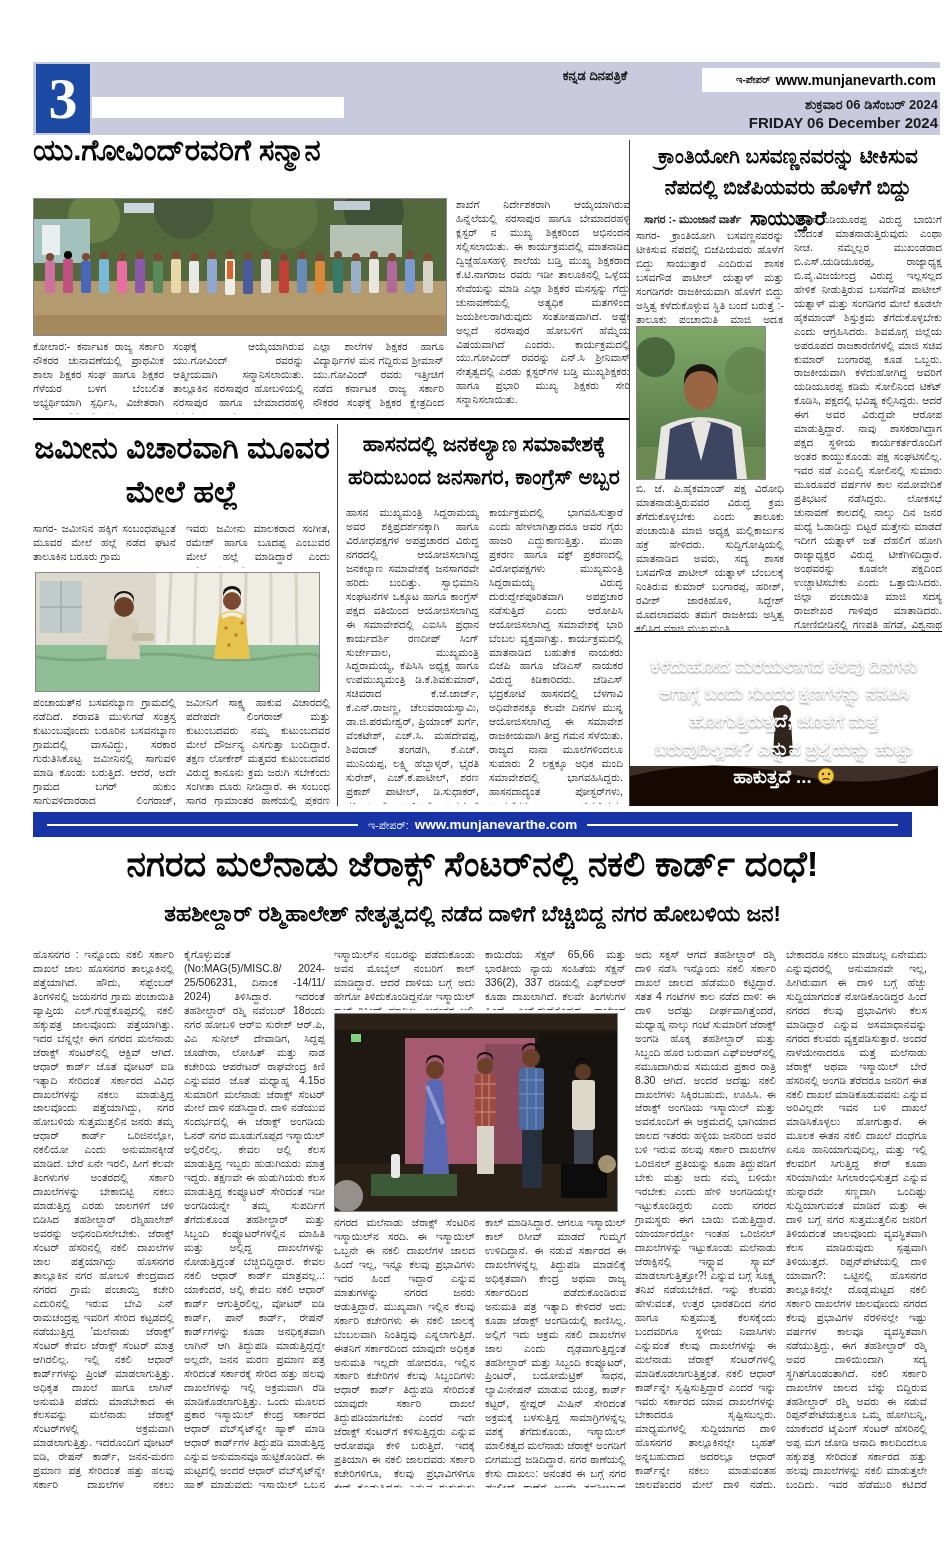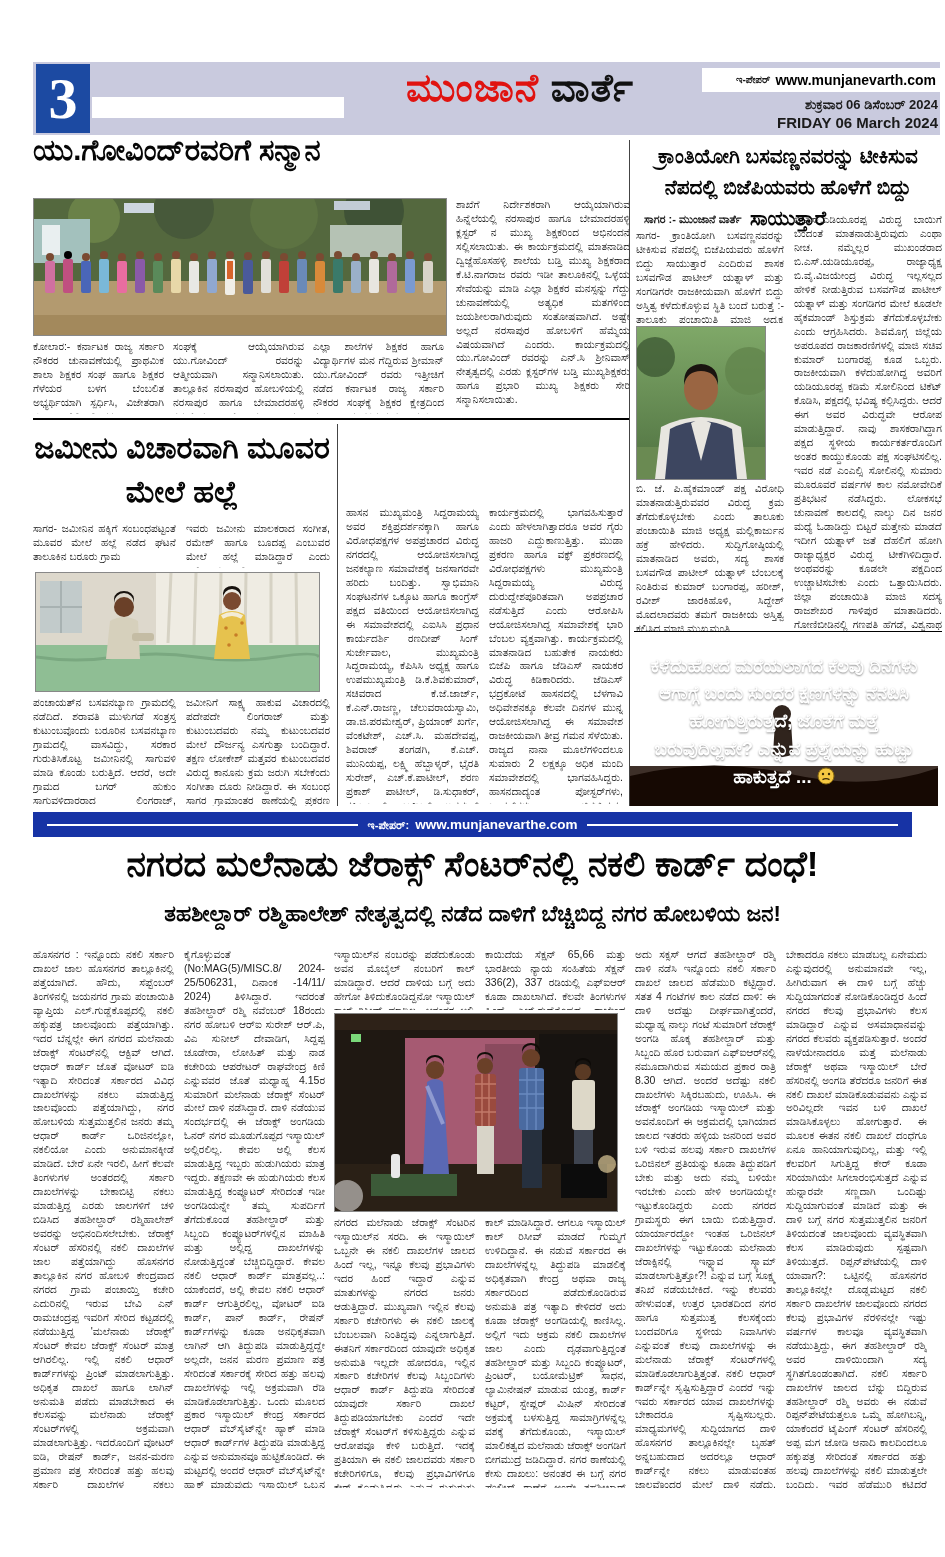--- a/index.html
+++ b/index.html
@@ -41,45 +41,42 @@
   
   .quotebox{left:630px;top:636px;width:308px;height:170px;
     background:radial-gradient(ellipse at 50% 42%,#e0control 0,#e07a33 0%,#c35d26 40%,#6b2c10 78%,#2e1206 100%);
     display:flex;align-items:center;justify-content:center;}
   .quotebox .qtext{position:relative;z-index:2;color:#fff;font-weight:bold;font-size:18.5px;line-height:1.5;text-align:center;width:290px;text-shadow:0 1px 2px rgba(0,0,0,.45);}
   .quotebox svg.sil{position:absolute;left:0;top:0;z-index:1;}
   
   .banner{left:33px;top:812px;width:879px;height:25px;background:#1733a5;display:flex;align-items:center;gap:10px;padding:0 14px;box-sizing:border-box;}
   .banner .hline{flex:1;height:2px;background:#ffffff;}
   .banner .btext{color:#ffffff;font-weight:bold;font-size:13.5px;white-space:nowrap;}
-  .banner .btext .blbl{font-size:11px;font-weight:bold;margin-right:6px;margin-top:12px;}
+  .banner .btext .blbl{font-size:11px;font-weight:normal;margin-right:6px;margin-top:12px;}
   .emoji{display:inline-block;vertical-align:-2px;}
 </style>
 </head>
 <body>
 
 <div class="page">
 
   <div class="abs band"></div>
   <div class="abs whitestrip"></div>
   <div class="abs pagebox">
     <span>3</span>
   </div>
   <div class="abs masthead">
-    <div class="main">
-      <span class="red">ಮುಂಜಾನೆ</span>
-      <span class="blk">ವಾರ್ತೆ</span>
-    </div>
+    <div class="sub">ಕನ್ನಡ ದಿನಪತ್ರಿಕೆ</div>
   </div>
   <div class="abs epaperbox">
     <span class="lbl">ಇ-ಪೇಪರ್</span>
     <span class="url">www.munjanevarth.com</span>
   </div>
   <div class="abs datekn">ಶುಕ್ರವಾರ 06 ಡಿಸೆಂಬರ್ 2024</div>
-  <div class="abs dateen">FRIDAY 06 March 2024</div>
+  <div class="abs dateen">FRIDAY 06 December 2024</div>
 
   <div class="abs hl a1-hl">ಯು.ಗೋವಿಂದ್‌ರವರಿಗೆ ಸನ್ಮಾನ</div>
 
   <div class="abs photo" style="left:33px;top:198px;width:412px;height:136px;">
     <svg viewBox="0 0 412 136" preserveAspectRatio="none">
       <rect width="412" height="82" fill="#54683e"></rect>
       <circle cx="60" cy="18" r="26" fill="#6a8148"></circle>
         <circle cx="150" cy="10" r="30" fill="#47593a"></circle>
       <circle cx="250" cy="16" r="34" fill="#5d7342"></circle>
         <circle cx="340" cy="12" r="30" fill="#3f5236"></circle>
@@ -177,20 +174,21 @@
         <path d="M186,44 Q196,38 206,44" stroke="#f3ecd7" stroke-width="4" fill="none"></path>
       </g>
     </svg>
   </div>
 
   <div class="abs txt" style="left:33px;top:696px;width:143px;height:110px;">ಪಂಚಾಯತ್‌ನ ಬಸವನಬ್ಯಾಣ ಗ್ರಾಮದಲ್ಲಿ ನಡೆದಿದೆ. ಶರಾವತಿ ಮುಳುಗಡೆ ಸಂತ್ರಸ್ತ ಕುಟುಂಬವೊಂದು ಬರೂರಿನ ಬಸವನಬ್ಯಾಣ ಗ್ರಾಮದಲ್ಲಿ ವಾಸವಿದ್ದು, ಸರಕಾರ ಗುರುತಿಸಿಕೊಟ್ಟ ಜಮೀನಿನಲ್ಲಿ ಸಾಗುವಳಿ ಮಾಡಿ ಕೊಂಡು ಬರುತ್ತಿದೆ. ಆದರೆ, ಅದೇ ಗ್ರಾಮದ ಬಗರ್ ಹುಕುಂ ಸಾಗುವಳಿದಾರರಾದ ಲಿಂಗರಾಜ್, ಲೋಕೇಶ್, ಮಧುಚಂದ್ರ, ಸುವರ್ಣ ಹಾಗೂ</div>
   <div class="abs txt" style="left:186px;top:696px;width:144px;height:110px;">ಜಮೀನಿಗೆ ಸಾಕ್ಷ್ಯ ಹಾಕುವ ವಿಚಾರದಲ್ಲಿ ಪದೇಪದೇ ಲಿಂಗರಾಜ್ ಮತ್ತು ಕುಟುಂಬದವರು ನಮ್ಮ ಕುಟುಂಬದವರ ಮೇಲೆ ದೌರ್ಜನ್ಯ ಎಸಗುತ್ತಾ ಬಂದಿದ್ದಾರೆ. ತಕ್ಷಣ ಲೋಕೇಶ್ ಮತ್ತವರ ಕುಟುಂಬದವರ ವಿರುದ್ಧ ಕಾನೂನು ಕ್ರಮ ಜರುಗಿ ಸಬೇಕೆಂದು ಸಂಗೀತಾ ದೂರು ನೀಡಿದ್ದಾರೆ. ಈ ಸಂಬಂಧ ಸಾಗರ ಗ್ರಾಮಾಂತರ ಠಾಣೆಯಲ್ಲಿ ಪ್ರಕರಣ ದಾಖಲಾಗಿದೆ</div>
 
   <div class="abs vrule" style="left:337px;top:424px;height:382px;"></div>
 
+  <div class="abs hl a4-hl">ಹಾಸನದಲ್ಲಿ ಜನಕಲ್ಯಾಣ ಸಮಾವೇಶಕ್ಕೆ ಹರಿದುಬಂದ ಜನಸಾಗರ, ಕಾಂಗ್ರೆಸ್ ಅಬ್ಬರ</div>
   <div class="abs txt" style="left:346px;top:506px;width:133px;height:298px;">ಹಾಸನ ಮುಖ್ಯಮಂತ್ರಿ ಸಿದ್ದರಾಮಯ್ಯ ಅವರ ಶಕ್ತಿಪ್ರದರ್ಶನಕ್ಕಾಗಿ ಹಾಗೂ ವಿರೋಧಪಕ್ಷಗಳ ಅಪಪ್ರಚಾರದ ವಿರುದ್ಧ ನಗರದಲ್ಲಿ ಆಯೋಜಿಸಲಾಗಿದ್ದ ಜನಕಲ್ಯಾಣ ಸಮಾವೇಶಕ್ಕೆ ಜನಸಾಗರವೇ ಹರಿದು ಬಂದಿತ್ತು. ಸ್ವಾಭಿಮಾನಿ ಸಂಘಟನೆಗಳ ಒಕ್ಕೂಟ ಹಾಗೂ ಕಾಂಗ್ರೆಸ್ ಪಕ್ಷದ ವತಿಯಿಂದ ಆಯೋಜಿಸಲಾಗಿದ್ದ ಈ ಸಮಾವೇಶದಲ್ಲಿ ಎಐಸಿಸಿ ಪ್ರಧಾನ ಕಾರ್ಯದರ್ಶಿ ರಣದೀಪ್ ಸಿಂಗ್ ಸುರ್ಜೇವಾಲ, ಮುಖ್ಯಮಂತ್ರಿ ಸಿದ್ದರಾಮಯ್ಯ, ಕೆಪಿಸಿಸಿ ಅಧ್ಯಕ್ಷ ಹಾಗೂ ಉಪಮುಖ್ಯಮಂತ್ರಿ ಡಿ.ಕೆ.ಶಿವಕುಮಾರ್, ಸಚಿವರಾದ ಕೆ.ಜೆ.ಜಾರ್ಜ್, ಕೆ.ಎನ್.ರಾಜಣ್ಣ, ಚೆಲುವರಾಯಸ್ವಾಮಿ, ಡಾ.ಜಿ.ಪರಮೇಶ್ವರ್, ಪ್ರಿಯಾಂಕ್ ಖರ್ಗೆ, ವೆಂಕಟೇಶ್, ಎಚ್.ಸಿ. ಮಹದೇವಪ್ಪ, ಶಿವರಾಜ್ ತಂಗಡಗಿ, ಕೆ.ಎಚ್. ಮುನಿಯಪ್ಪ, ಲಕ್ಷ್ಮಿ ಹೆಬ್ಬಾಳ್ಕರ್, ಭೈರತಿ ಸುರೇಶ್, ಎಚ್.ಕೆ.ಪಾಟೀಲ್, ಶರಣ ಪ್ರಕಾಶ್ ಪಾಟೀಲ್, ಡಿ.ಸುಧಾಕರ್, ರಹೀಂಖಾನ್, ಜಮೀರ್ ಅಹಮದ್ ಖಾನ್, ಹಾಗೂ ಸಂಸದ ಪ್ರೇಂಚಂದ್ ಪಟೇಲ್, ಶಾಸಕರಾದ ಕೆ.ಎಂ.ಶಿವಲಿಂಗೇಗೌಡ ಸೇರಿದಂತೆ ಸಂಘಟಿತ ಹಲವು ಸಚಿವರು ಭಾಗವಹಿಸಿದ್ದರು. ಎಐಸಿಸಿ ಅಧ್ಯಕ್ಷ ಮಲ್ಲಿಕಾರ್ಜುನ ಖರ್ಗೆ</div>
   <div class="abs txt" style="left:489px;top:506px;width:134px;height:298px;">ಕಾರ್ಯಕ್ರಮದಲ್ಲಿ ಭಾಗವಹಿಸುತ್ತಾರೆ ಎಂದು ಹೇಳಲಾಗಿತ್ತಾದರೂ ಅವರ ಗೈರು ಹಾಜರಿ ಎದ್ದುಕಾಣುತ್ತಿತ್ತು. ಮುಡಾ ಪ್ರಕರಣ ಹಾಗೂ ವಕ್ಫ್ ಪ್ರಕರಣದಲ್ಲಿ ವಿರೋಧಪಕ್ಷಗಳು ಮುಖ್ಯಮಂತ್ರಿ ಸಿದ್ದರಾಮಯ್ಯ ವಿರುದ್ಧ ದುರುದ್ದೇಶಪೂರಿತವಾಗಿ ಅಪಪ್ರಚಾರ ನಡೆಸುತ್ತಿದೆ ಎಂದು ಆರೋಪಿಸಿ ಆಯೋಜಿಸಲಾಗಿದ್ದ ಸಮಾವೇಶಕ್ಕೆ ಭಾರಿ ಬೆಂಬಲ ವ್ಯಕ್ತವಾಗಿತ್ತು. ಕಾರ್ಯಕ್ರಮದಲ್ಲಿ ಮಾತನಾಡಿದ ಬಹುತೇಕ ನಾಯಕರು ಬಿಜೆಪಿ ಹಾಗೂ ಜೆಡಿಎಸ್ ನಾಯಕರ ವಿರುದ್ಧ ಕಿಡಿಕಾರಿದರು. ಜೆಡಿಎಸ್ ಭದ್ರಕೋಟೆ ಹಾಸನದಲ್ಲಿ ಬೆಳಗಾವಿ ಅಧಿವೇಶನಕ್ಕೂ ಕೆಲವೇ ದಿನಗಳ ಮುನ್ನ ಆಯೋಜಿಸಲಾಗಿದ್ದ ಈ ಸಮಾವೇಶ ರಾಜಕೀಯವಾಗಿ ತೀವ್ರ ಗಮನ ಸೆಳೆಯಿತು. ರಾಜ್ಯದ ನಾನಾ ಮೂಲೆಗಳಿಂದಲೂ ಸುಮಾರು 2 ಲಕ್ಷಕ್ಕೂ ಅಧಿಕ ಮಂದಿ ಸಮಾವೇಶದಲ್ಲಿ ಭಾಗವಹಿಸಿದ್ದರು. ಹಾಸನದಾದ್ಯಂತ ಪೋಸ್ಟರ್‌ಗಳು, ಬ್ಯಾನರ್‌ಗಳು ರಾರಾಜಿಸುತ್ತಿದ್ದವು. ಕಾರ್ಯಕ್ರಮದಲ್ಲಿ ಶೋಷಿತ ವರ್ಗಗಳು ಮುಖ್ಯಮಂತ್ರಿ ಸಿದ್ದರಾಮಯ್ಯ ಹಾಗೂ ಉಪಮುಖ್ಯಮಂತ್ರಿ ಡಿ.ಕೆ.ಶಿವಕುಮಾರ್‌ಅವರನ್ನು ಸನ್ಮಾನಿಸಿದವು</div>
 
   <div class="abs vrule" style="left:629px;top:140px;height:666px;"></div>
 
   <div class="abs hl a2-hl">ಕ್ರಾಂತಿಯೋಗಿ ಬಸವಣ್ಣನವರನ್ನು ಟೀಕಿಸುವ ನೆಪದಲ್ಲಿ ಬಿಜೆಪಿಯವರು ಹೊಳೆಗೆ ಬಿದ್ದು ಸಾಯುತ್ತಾರೆ</div>
   <div class="abs byline" style="left:644px;top:213px;width:145px;">ಸಾಗರ :- ಮುಂಜಾನೆ ವಾರ್ತೆ</div>
   <div class="abs txt" style="left:636px;top:229px;width:148px;height:94px;">ಸಾಗರ- ಕ್ರಾಂತಿಯೋಗಿ ಬಸವಣ್ಣನವರನ್ನು ಟೀಕಿಸುವ ನೆಪದಲ್ಲಿ ಬಿಜೆಪಿಯವರು ಹೊಳೆಗೆ ಬಿದ್ದು ಸಾಯುತ್ತಾರೆ ಎಂದಿರುವ ಶಾಸಕ ಬಸವಗೌಡ ಪಾಟೀಲ್ ಯತ್ನಾಳ್ ಮತ್ತು ಸಂಗಡಿಗರೇ ರಾಜಕೀಯವಾಗಿ ಹೊಳೆಗೆ ಬಿದ್ದು ಅಸ್ತಿತ್ವ ಕಳೆದುಕೊಳ್ಳುವ ಸ್ಥಿತಿ ಬಂದೆ ಬರುತ್ತೆ :- ತಾಲೂಕು ಪಂಚಾಯಿತಿ ಮಾಜಿ ಅಧ್ಯಕ್ಷ ಮಲ್ಲಿಕಾರ್ಜುನ ಹಕ್ರೆ</div>
 
   <div class="abs photo" style="left:636px;top:326px;width:128px;height:152px;">

